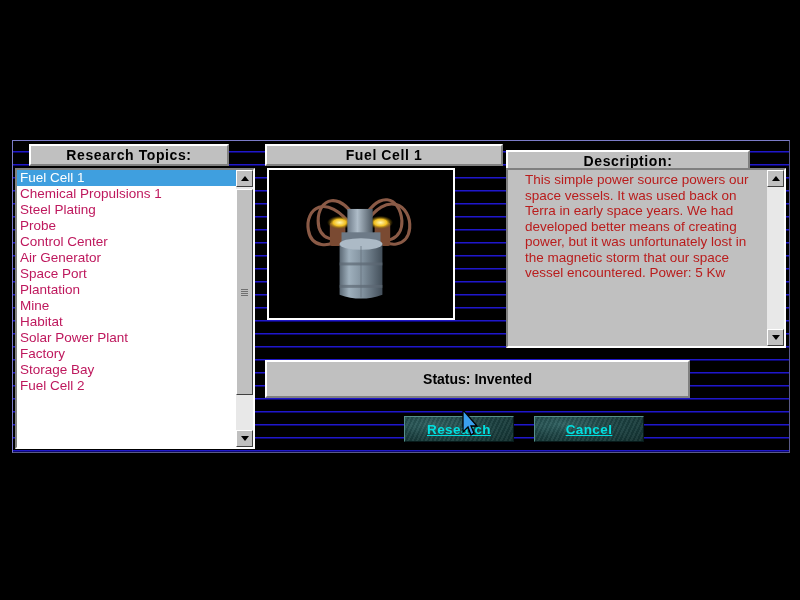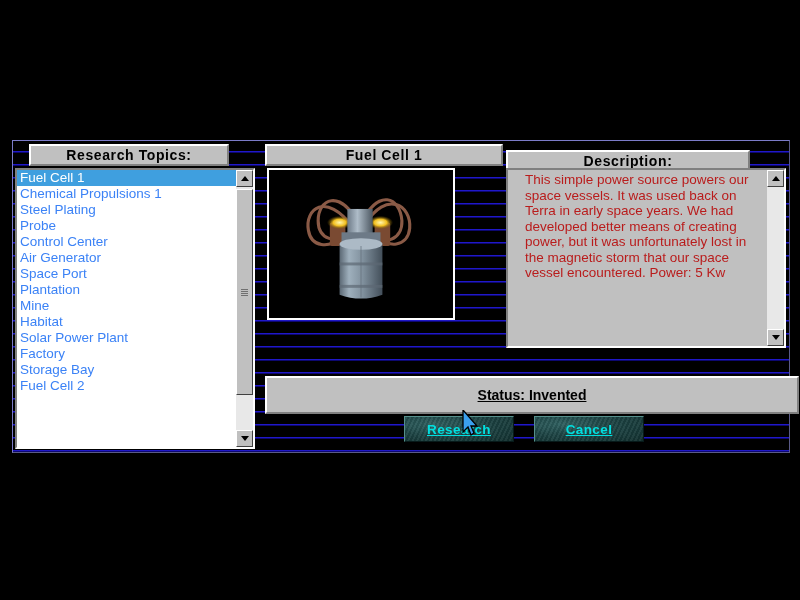--- a/index.html
+++ b/index.html
@@ -56,21 +56,21 @@
   }
 
   
   #topics-header{left:16px;top:3px;width:200px;}
   #topics-list{
     left:2px;top:27px;width:240px;height:281px;
     overflow:hidden;background:#ffffff;
   }
   #topics-inner{position:absolute;left:0;top:0;right:17px;bottom:0;overflow:hidden;}
   .topic{
-    font-size:13.5px;color:#3b82f6;
+    font-size:13.5px;color:#be185d;
     padding:0 3px;height:16px;line-height:16px;
     white-space:nowrap;
   }
   .topic.sel{background:#3f9fdf;color:#ffffff;}
 
   
   .vscroll{
     position:absolute;top:0;right:0;width:17px;bottom:0;
     background:#ffffff;
   }
@@ -115,26 +115,26 @@
     background:#c0c0c0;overflow:hidden;
   }
   #desc-text{
     position:absolute;left:0;top:0;right:17px;bottom:0;
     padding:2px 4px 0 4px;box-sizing:border-box;
     font-size:13.5px;line-height:15.5px;color:#b91c1c;margin-left:13px;
   }
 
   
   #status-bar{
-    position:absolute;left:252px;top:235px;width:534px;height:38px;
+    position:absolute;left:252px;top:219px;width:425px;height:38px;
     background:#c0c0c0;box-sizing:border-box;
     border-top:2px solid #ffffff;border-left:2px solid #ffffff;
     border-right:2px solid #808080;border-bottom:2px solid #808080;
     display:flex;align-items:center;justify-content:center;
-    font-size:14px;font-weight:bold;color:#000;text-decoration:underline;
+    font-size:14px;font-weight:bold;color:#000;
   }
 
   
   .gbtn{
     position:absolute;top:275px;width:110px;height:26px;
     box-sizing:border-box;
     background:
       repeating-linear-gradient(115deg, rgba(255,255,255,.05) 0 2px, rgba(0,0,0,.08) 2px 4px),
       radial-gradient(ellipse at 25% 30%, #2f6060 0%, #1d4444 45%, #12302f 100%);
     border-top:1px solid #56908c;

